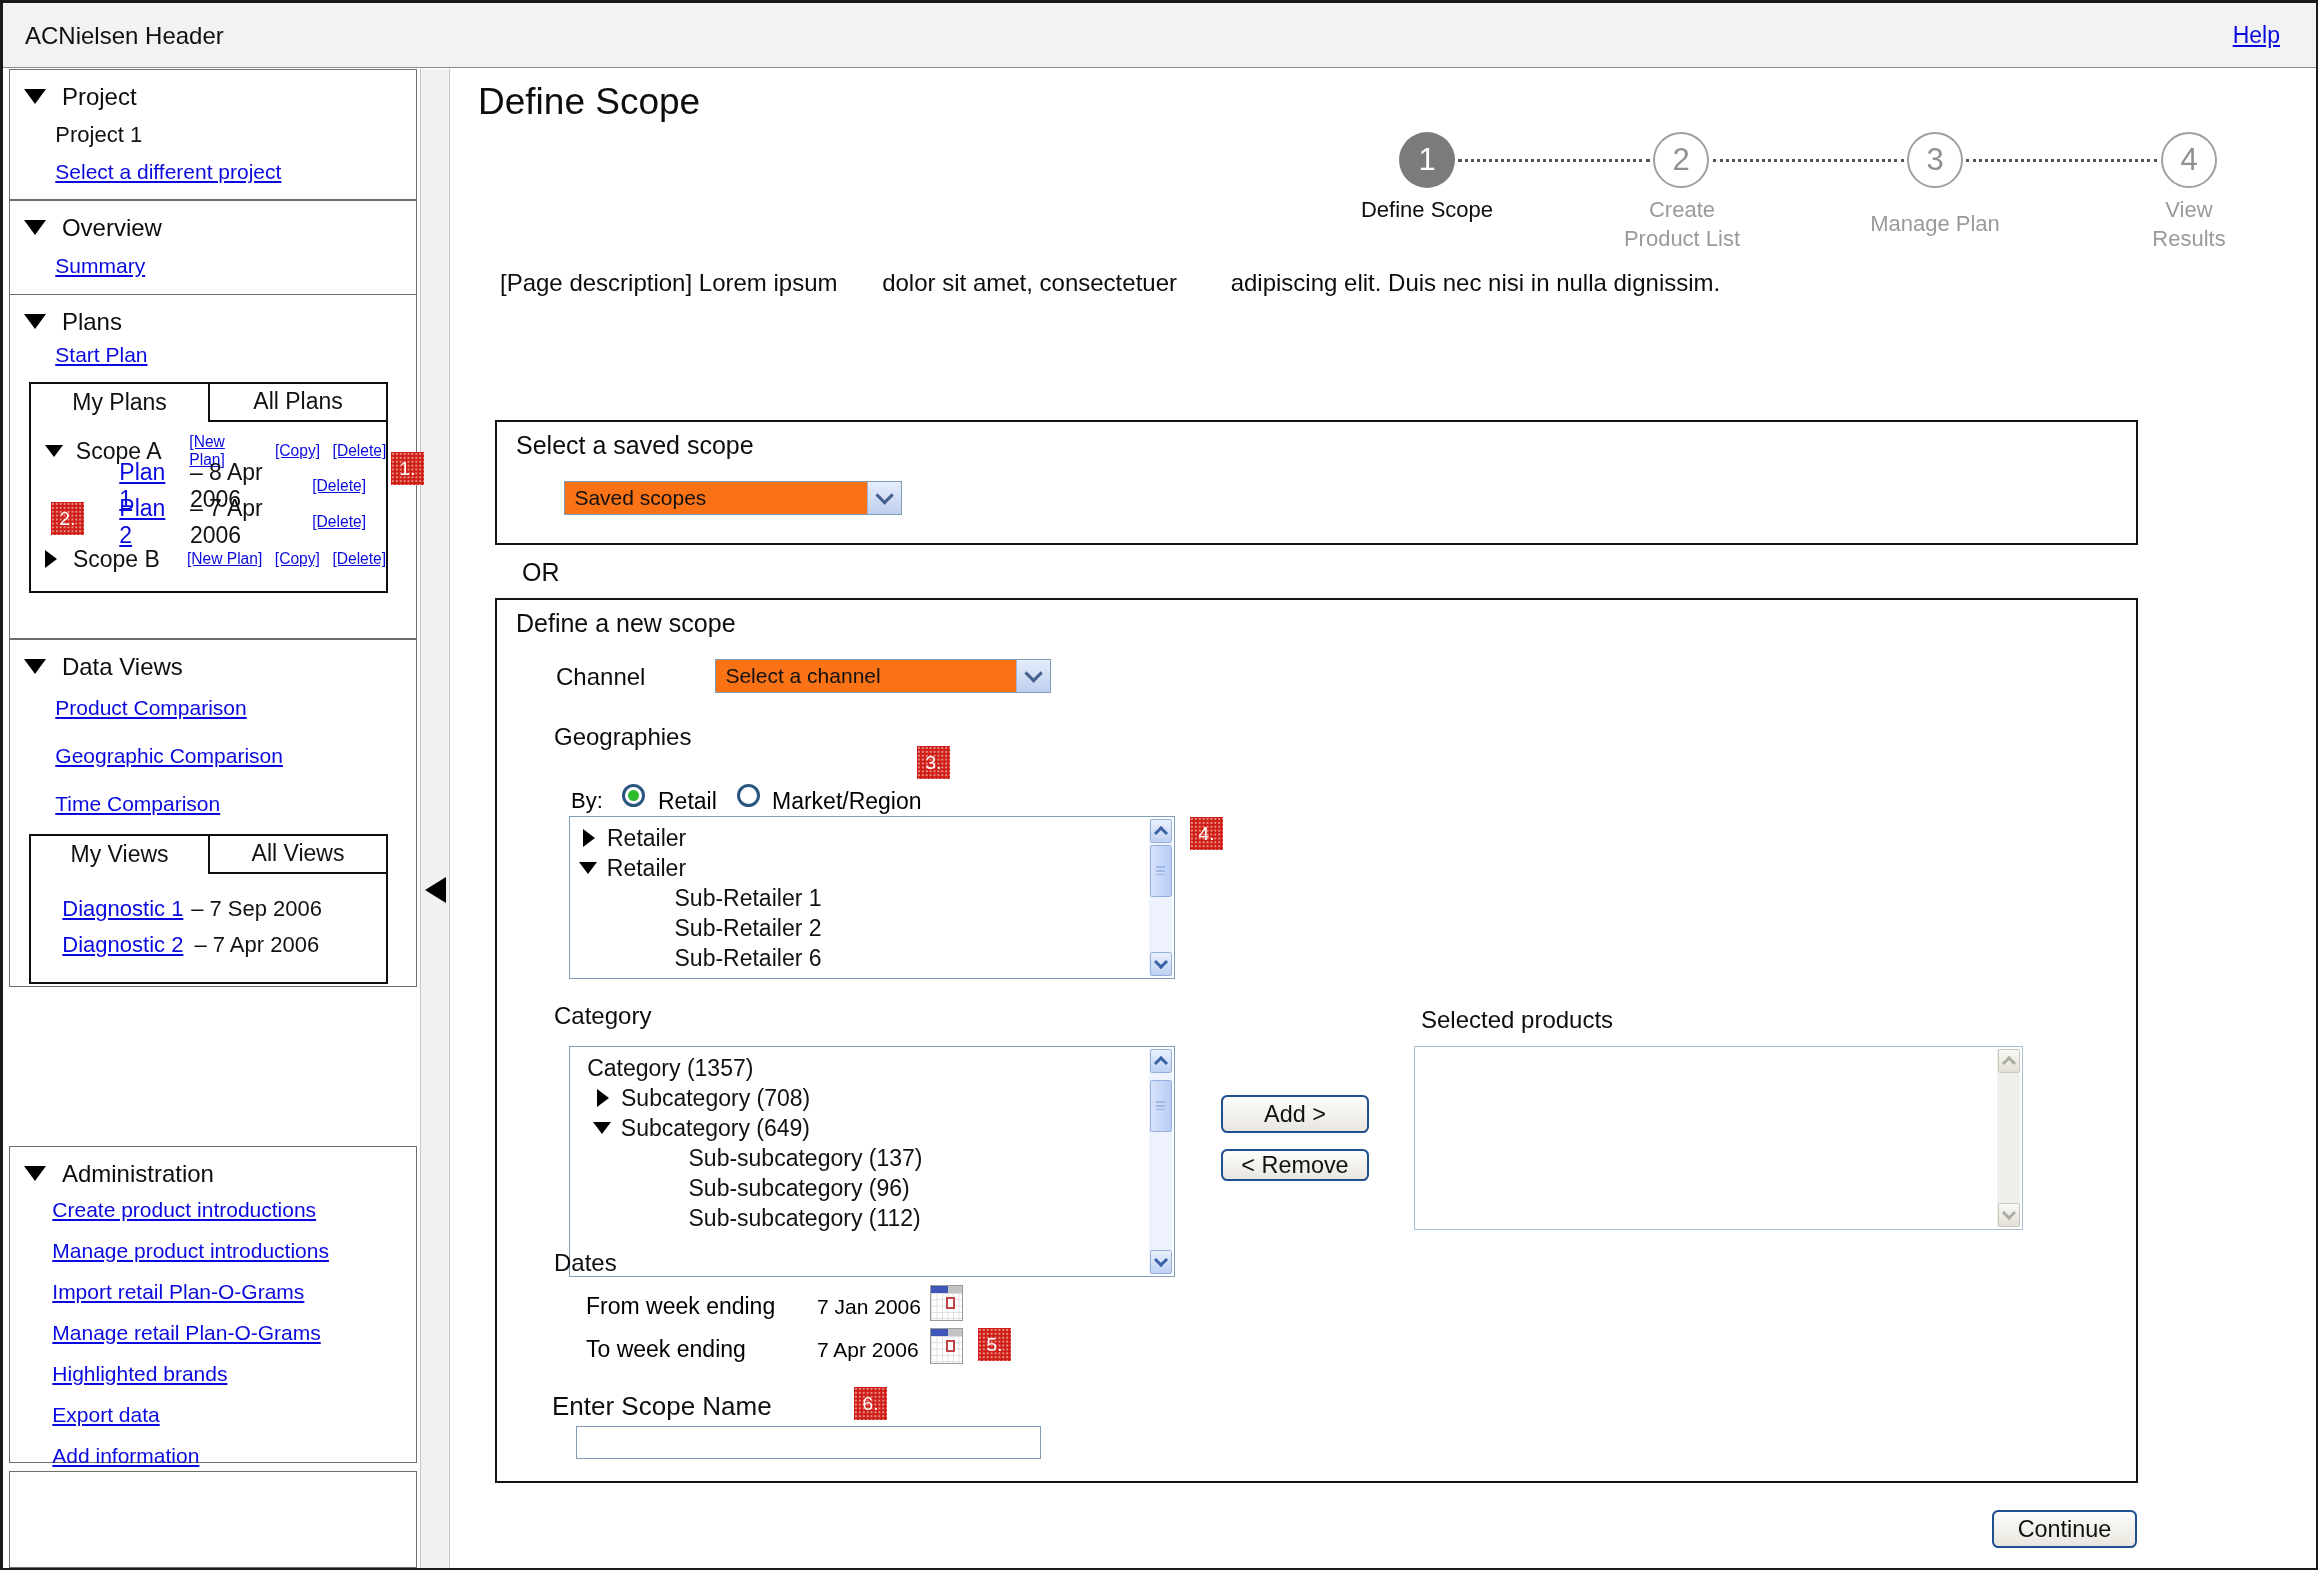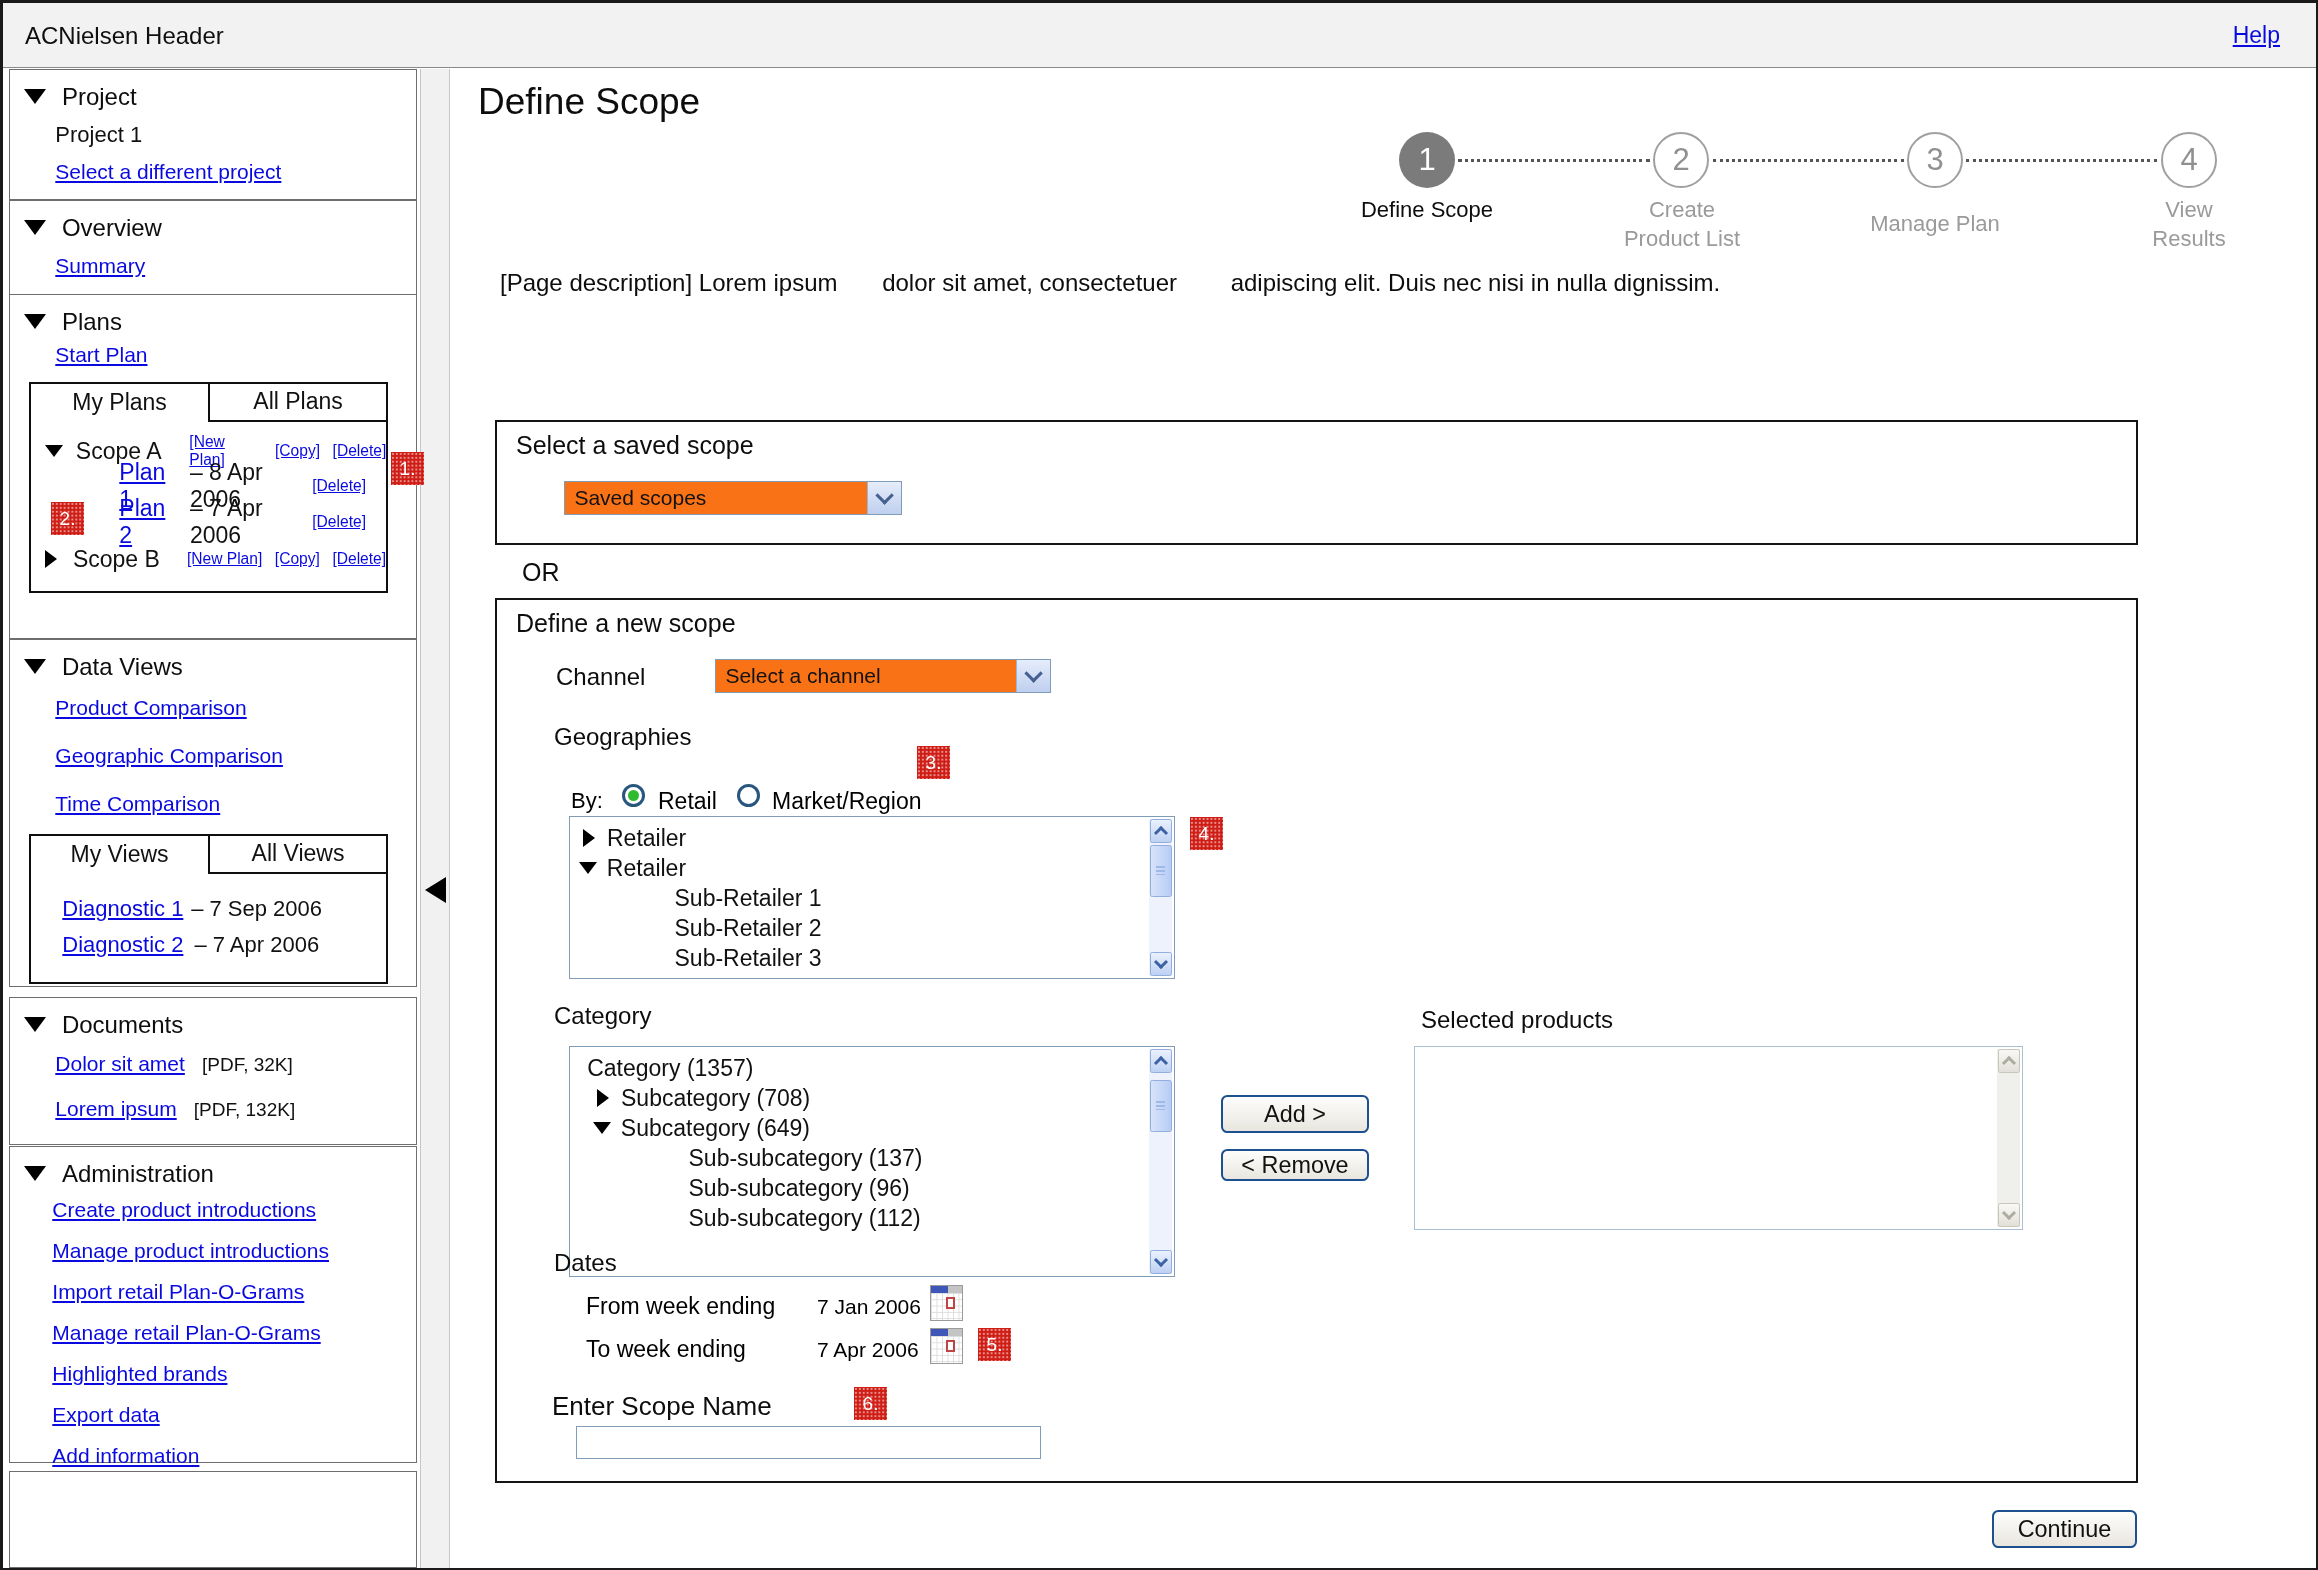--- a/index.html
+++ b/index.html
@@ -181,34 +181,20 @@
           <span style="margin-left:7.8px;">– 7 Sep 2006</span>
         </div>
         <div class="planrow" style="padding-left:31px;height:36px;font-size:22px;">
           <a>Diagnostic 2</a>
           <span style="margin-left:11px;">– 7 Apr 2006</span>
         </div>
       </div>
     </div>
   </div>
 
-  <div class="sec" style="top:994px;height:148px;">
-    <div class="sec-head">
-      <span class="tri-d"></span>
-      <span>Documents</span>
-    </div>
-    <div class="srow" style="margin-top:12.5px;">
-      <a class="slink">Dolor sit amet</a>
-      <span style="font-size:19px;margin-left:11px;">[PDF, 32K]</span>
-    </div>
-    <div class="srow" style="margin-top:19px;">
-      <a class="slink">Lorem ipsum</a>
-      <span style="font-size:19px;margin-left:11px;">[PDF, 132K]</span>
-    </div>
-  </div>
 
   <div class="sec" style="top:1143px;height:317px;">
     <div class="sec-head">
       <span class="tri-d"></span>
       <span>Administration</span>
     </div>
     <div class="srow" style="margin-left:42px;margin-top:9.4px;"><a class="slink">Create product introductions</a></div>
     <div class="srow" style="margin-left:42px;margin-top:15px;"><a class="slink">Manage product introductions</a></div>
     <div class="srow" style="margin-left:42px;margin-top:15px;"><a class="slink">Import retail Plan-O-Grams</a></div>
     <div class="srow" style="margin-left:42px;margin-top:15px;"><a class="slink">Manage retail Plan-O-Grams</a></div>
@@ -292,21 +278,21 @@
           <span class="tri-d sm"></span>
           <span>Retailer</span>
         </div>
         <div class="lb-row subitem">
             <span>Sub-Retailer 1</span>
           </div>
         <div class="lb-row subitem">
             <span>Sub-Retailer 2</span>
           </div>
         <div class="lb-row subitem">
-            <span>Sub-Retailer 3</span>
+            <span>Sub-Retailer 6</span>
           </div>
       </div>
       <div class="sb">
         <div class="up">
             <div class="cu"></div>
           </div>
         <div class="thumb">
             <div class="grip"></div>
           </div>
         <div class="dn">

